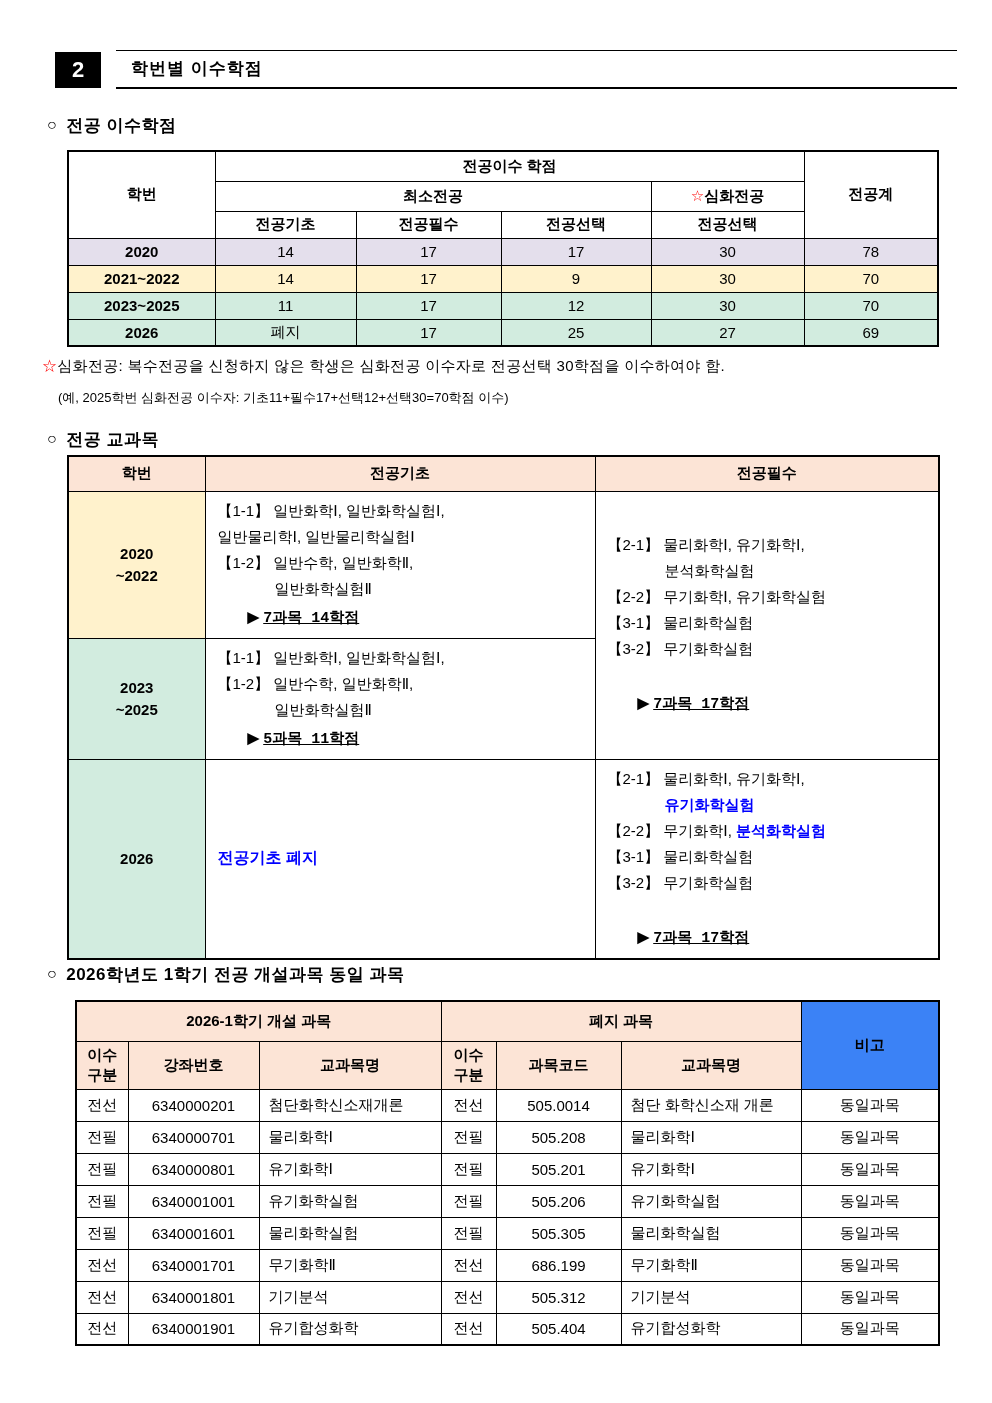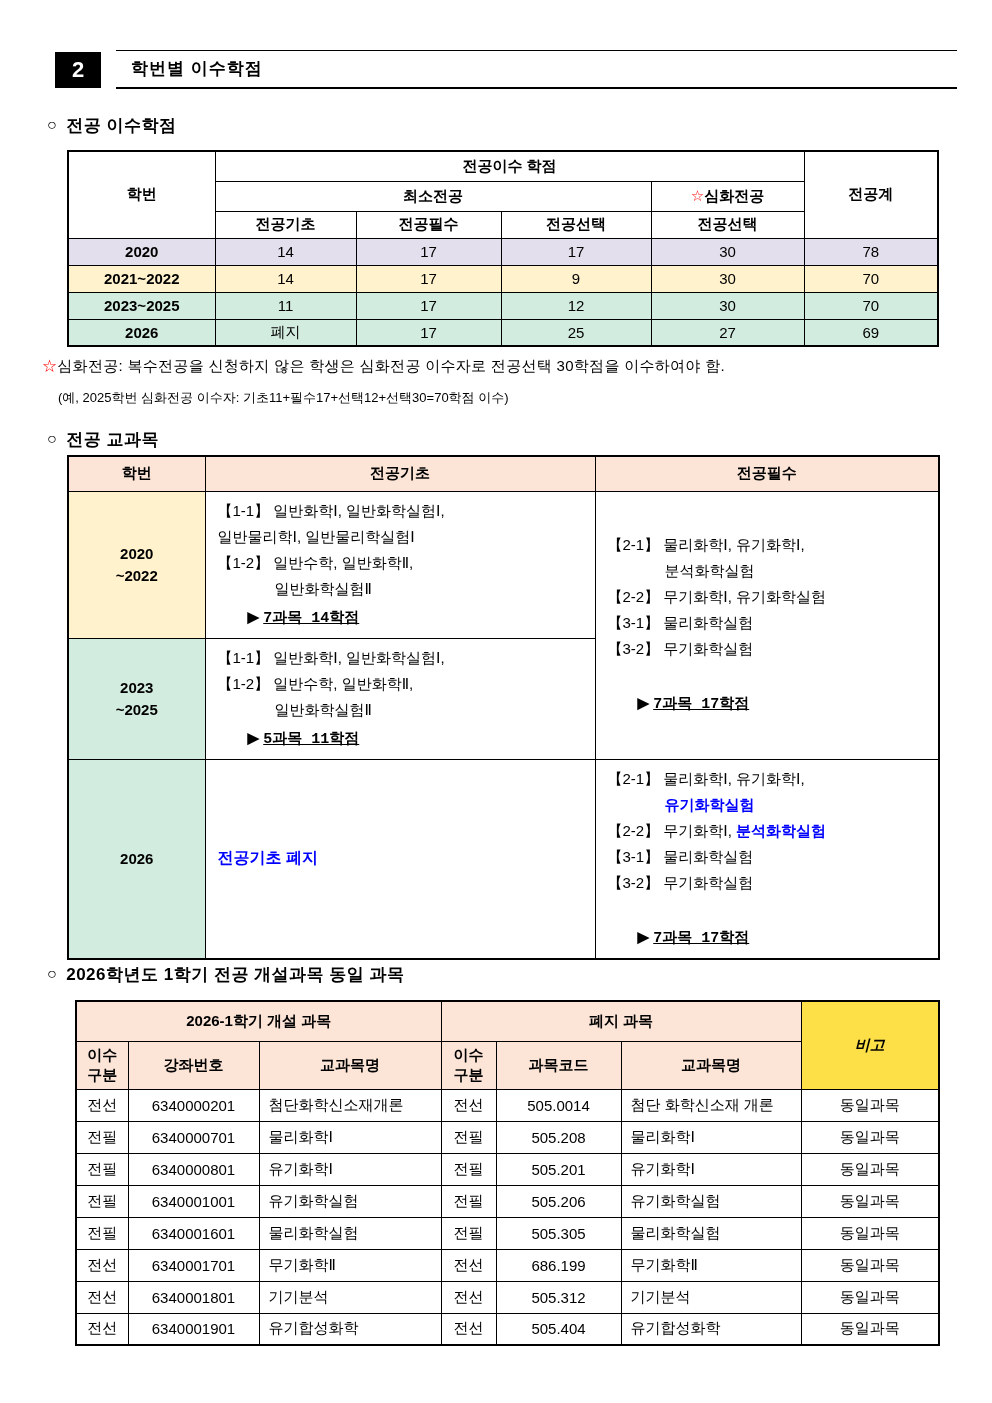--- a/index.html
+++ b/index.html
@@ -220,21 +220,21 @@
         <col style="width:182px">
       <col style="width:55px">
         <col style="width:125px">
         <col style="width:180px">
       <col style="width:138px">
     </colgroup>
     <tbody>
         <tr class="hdr1">
       <th colspan="3" style="background-color: rgb(252, 228, 214);">2026-1학기 개설 과목</th>
       <th colspan="3" style="background-color: rgb(252, 228, 214);">폐지 과목</th>
-      <th rowspan="2" style="background-color: #fde047; font-style: italic;">비고</th>
+      <th rowspan="2" style="background-color: #3b82f6;">비고</th>
     </tr>
     <tr class="hdr2">
       <th class="two-line" style="background-color: rgb(252, 228, 214); white-space: pre-line;">이수
 구분</th>
       <th style="background-color: rgb(252, 228, 214);">강좌번호</th>
       <th style="background-color: rgb(252, 228, 214);">교과목명</th>
       <th class="two-line" style="background-color: rgb(252, 228, 214); white-space: pre-line;">이수
 구분</th>
       <th style="background-color: rgb(252, 228, 214);">과목코드</th>
       <th style="background-color: rgb(252, 228, 214);">교과목명</th>

